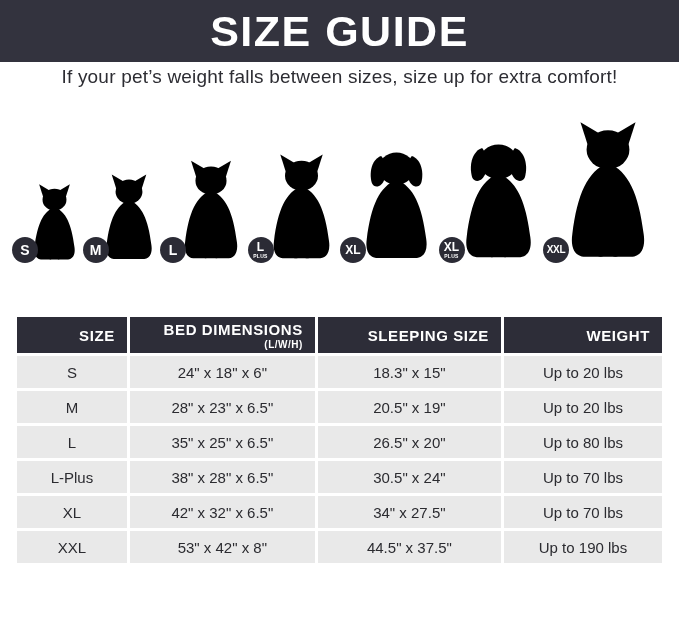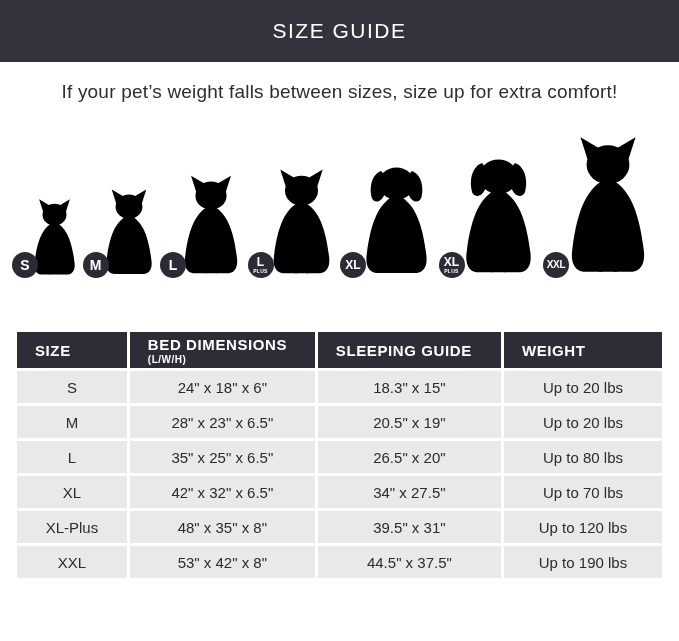--- a/index.html
+++ b/index.html
@@ -2,24 +2,24 @@
 <html><head>
 <meta charset="utf-8">
 <style>
   * { margin:0; padding:0; box-sizing:border-box; }
   html,body { background:#ffffff; }
   body { font-family:"Liberation Sans", sans-serif; }
   .page { width:679px; height:641px; background:#ffffff; overflow:hidden; position:relative; }
 
   
   .banner { height:62px; background:#33333e; display:flex; align-items:center; justify-content:center; }
-  .banner h1 { color:#ffffff; font-size:21px; font-weight:normal; letter-spacing:1.5px; }
-
-  
-  .subtitle { margin-top:19px; text-align:center; font-size:19px; font-weight:500; color:#2d2d33; letter-spacing:0.2px; }
+  .banner h1 { color:#ffffff; font-size:43px; font-weight:bold; letter-spacing:1.5px; }
+
+  
+  .subtitle { margin-top:4px; text-align:center; font-size:19px; font-weight:500; color:#2d2d33; letter-spacing:0.2px; }
 
   
   .dogs { margin-top:25px; height:154px; display:flex; align-items:flex-end; justify-content:space-between; padding:0 20px 4px 26px; }
   .dog-figure { position:relative; display:flex; align-items:flex-end; justify-content:center; }
   .badge { position:absolute; left:-14px; bottom:0; width:26px; height:26px; border-radius:50%;
            background:#2b2b35; color:#fff; display:flex; flex-direction:column; align-items:center;
            justify-content:center; font-weight:bold; line-height:1; z-index:2; }
   .badge-main { font-size:14px; }
   .badge.mid .badge-main { font-size:12px; }
   .badge.small .badge-main { font-size:10px; letter-spacing:-0.3px; }
@@ -32,21 +32,21 @@
   .frenchie{ --main:#efece5; --chest:#faf8f3; --ear:#3c3835; --dark:#2c2a28; --leg:#e7e3d9; }
   .shiba   { --main:#de8c3f; --chest:#f6efe0; --ear:#cf7a30; --dark:#3c2a16; --leg:#de8c3f; }
   .collie  { --main:#33302e; --chest:#f4f2ee; --ear:#262422; --dark:#171615; --leg:#e4e1da; }
   .lab     { --main:#e5d5b0; --chest:#f1e7cd; --ear:#d6bf92; --dark:#4a3f2b; --leg:#e5d5b0; }
   .golden  { --main:#d09c48; --chest:#e3bd76; --ear:#b97f2e; --dark:#4c3714; --leg:#d09c48; }
   .dobie   { --main:#272324; --chest:#aa612e; --ear:#1b1819; --dark:#0f0e0e; --leg:#33292a; }
 
   
   .size-table { width:651px; margin:47px auto 0; border-collapse:separate; border-spacing:3px; }
   .size-table th { background:#2d2d38; color:#ffffff; font-size:15px; font-weight:bold;
-                   letter-spacing:0.6px; height:36px; text-align:left; vertical-align:middle; padding:2px 18px; }
+                   letter-spacing:0.6px; height:36px; text-align:right; vertical-align:middle; padding:2px 12px; }
   .size-table th .sub { display:block; font-size:10px; font-weight:bold; letter-spacing:0.5px; margin-top:1px; }
   .size-table td { background:#e9e9e9; color:#2b2b30; font-size:15px; text-align:center;
                    vertical-align:middle; height:32px; }
   .col-size  { width:17.1%; }
   .col-bed   { width:28.8%; }
   .col-sleep { width:28.5%; }
   .col-weight{ width:24.6%; }
 </style>
 </head>
 <body>
@@ -166,21 +166,21 @@
         <col class="col-sleep">
         <col class="col-weight">
     </colgroup>
     <thead>
       <tr>
         <th>SIZE</th>
         <th>
           <span>BED DIMENSIONS</span>
           <span class="sub">(L/W/H)</span>
         </th>
-        <th>SLEEPING GUIDE</th>
+        <th>SLEEPING SIZE</th>
         <th>WEIGHT</th>
       </tr>
     </thead>
     <tbody>
       <tr>
         <td>S</td>
         <td>24" x 18" x 6"</td>
         <td>18.3" x 15"</td>
         <td>Up to 20 lbs</td>
       </tr>
@@ -190,32 +190,32 @@
         <td>20.5" x 19"</td>
         <td>Up to 20 lbs</td>
       </tr>
       <tr>
         <td>L</td>
         <td>35" x 25" x 6.5"</td>
         <td>26.5" x 20"</td>
         <td>Up to 80 lbs</td>
       </tr>
       <tr>
+        <td>L-Plus</td>
+        <td>38" x 28" x 6.5"</td>
+        <td>30.5" x 24"</td>
+        <td>Up to 70 lbs</td>
+      </tr>
+      <tr>
         <td>XL</td>
         <td>42" x 32" x 6.5"</td>
         <td>34" x 27.5"</td>
         <td>Up to 70 lbs</td>
       </tr>
       <tr>
-        <td>XL-Plus</td>
-        <td>48" x 35" x 8"</td>
-        <td>39.5" x 31"</td>
-        <td>Up to 120 lbs</td>
-      </tr>
-      <tr>
         <td>XXL</td>
         <td>53" x 42" x 8"</td>
         <td>44.5" x 37.5"</td>
         <td>Up to 190 lbs</td>
       </tr>
     </tbody>
   </table>
 
 </div>
 

